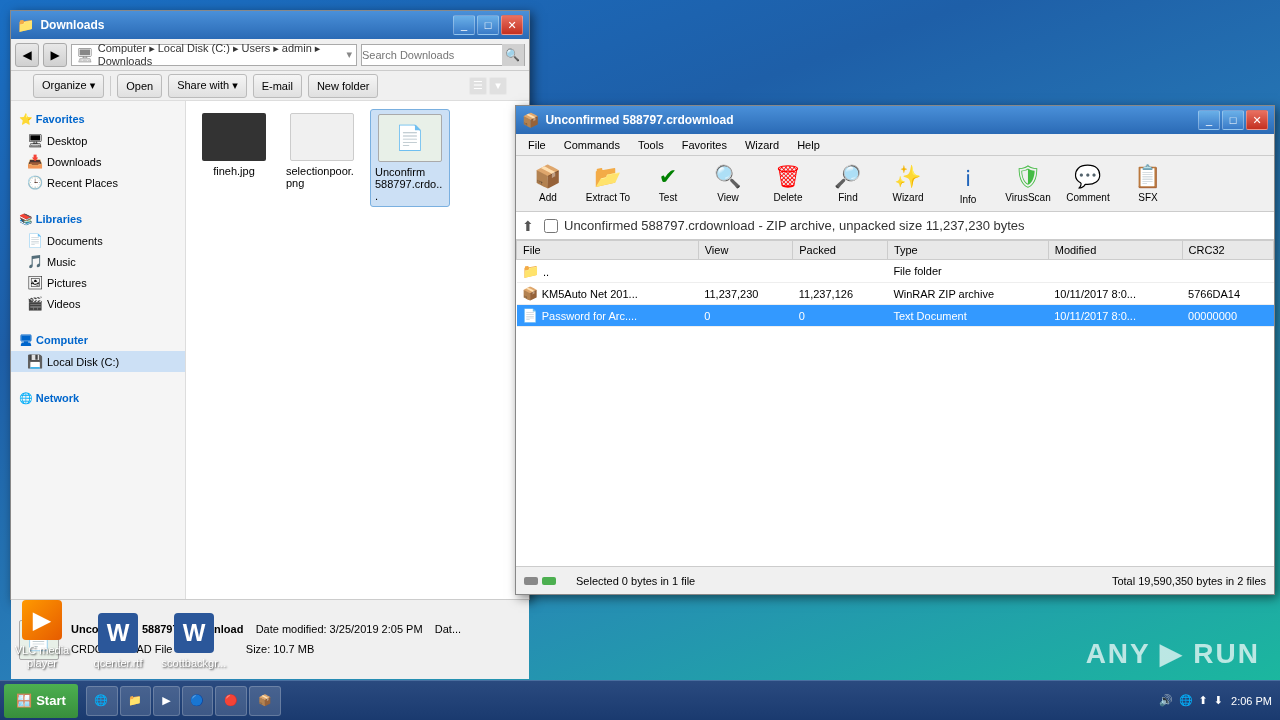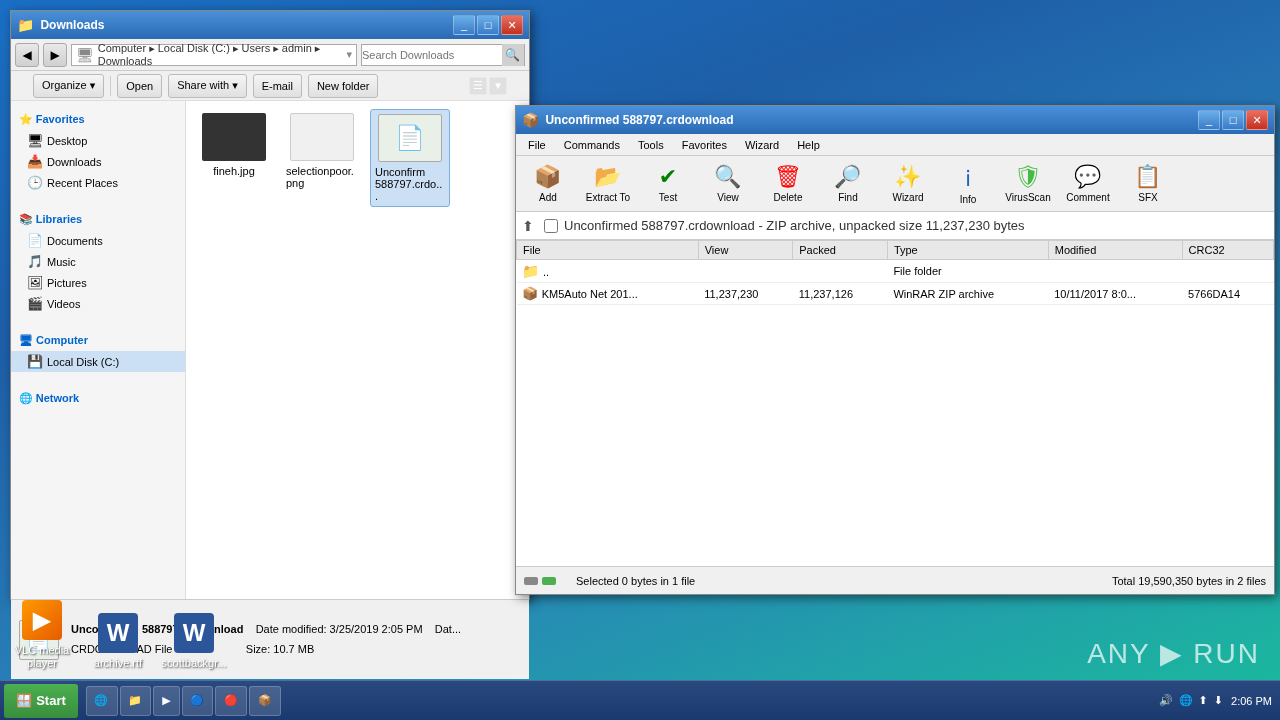--- a/index.html
+++ b/index.html
@@ -128,21 +128,21 @@
     .word-icon { background: #2b579a; border-radius: 3px; color: white; font-size: 18px; font-weight: bold; }
     .word2-icon { background: #2b579a; border-radius: 3px; color: white; font-size: 18px; font-weight: bold; }
 
     
     .anyrun-logo {
       position: absolute;
       bottom: 50px;
       right: 20px;
       color: rgba(255,255,255,0.7);
       font-size: 28px;
-      font-weight: 400;
+      font-weight: 700;
       letter-spacing: 2px;
     }
 
     
     .window {
       position: absolute;
       background: #f0f0f0;
       border: 1px solid #888;
       box-shadow: 3px 3px 10px rgba(0,0,0,0.5);
     }
@@ -797,20 +797,30 @@
           <tr>
             <td>
               <span class="zip-icon">📦</span> KM5Auto Net 201...
             </td>
             <td>11,237,230</td>
             <td>11,237,126</td>
             <td>WinRAR ZIP archive</td>
             <td>10/11/2017 8:0...</td>
             <td>5766DA14</td>
           </tr>
+          <tr class="selected">
+            <td>
+              <span class="txt-icon">📄</span> Password for Arc....
+            </td>
+            <td>0</td>
+            <td>0</td>
+            <td>Text Document</td>
+            <td>10/11/2017 8:0...</td>
+            <td>00000000</td>
+          </tr>
         </tbody>
       </table>
     </div>
 
     <div class="winrar-statusbar">
       <div class="status-led">
         <div class="led"></div>
         <div class="led green"></div>
       </div>
       <span>Selected 0 bytes in 1 file</span>
@@ -845,21 +855,21 @@
     </div>
   </div>
 
   <div class="desktop-icons">
     <div class="desktop-icon">
       <div class="icon-img vlc-icon">▶</div>
       <span class="icon-label">VLC media<br>player</span>
     </div>
     <div class="desktop-icon">
       <div class="icon-img word-icon">W</div>
-      <span class="icon-label">archive.rtf</span>
+      <span class="icon-label">qcenter.rtf</span>
     </div>
     <div class="desktop-icon">
       <div class="icon-img word2-icon">W</div>
       <span class="icon-label">scottbackgr...</span>
     </div>
   </div>
 
   <div class="anyrun-logo">
     ANY ▶ RUN
   </div>

